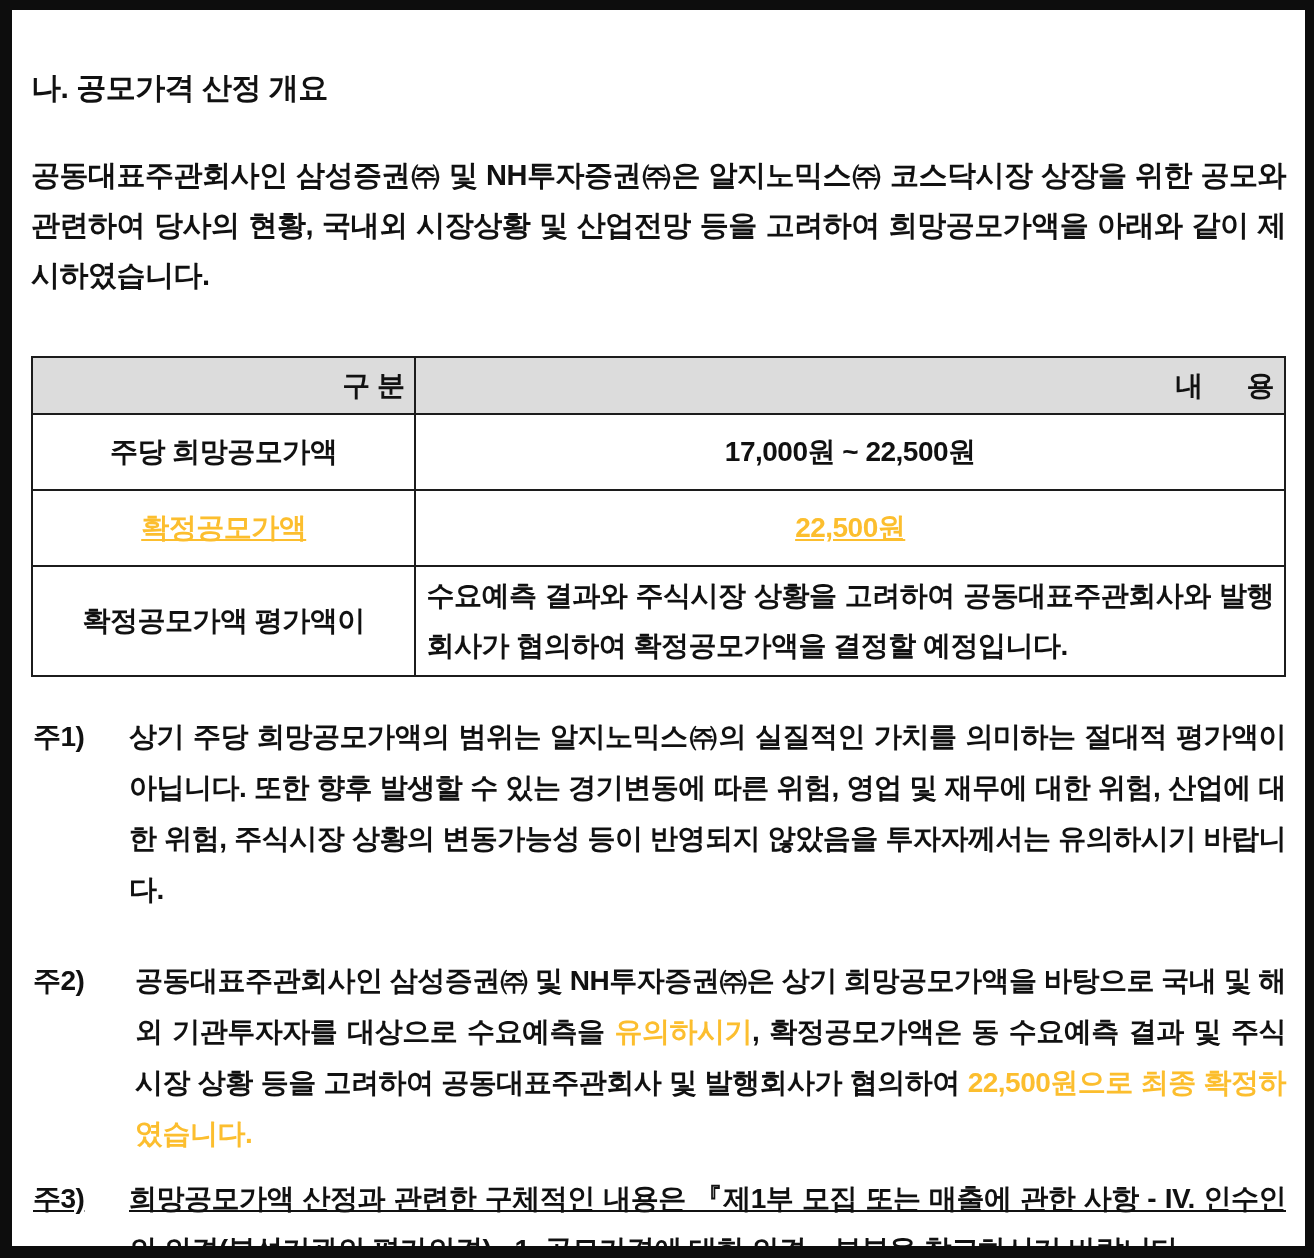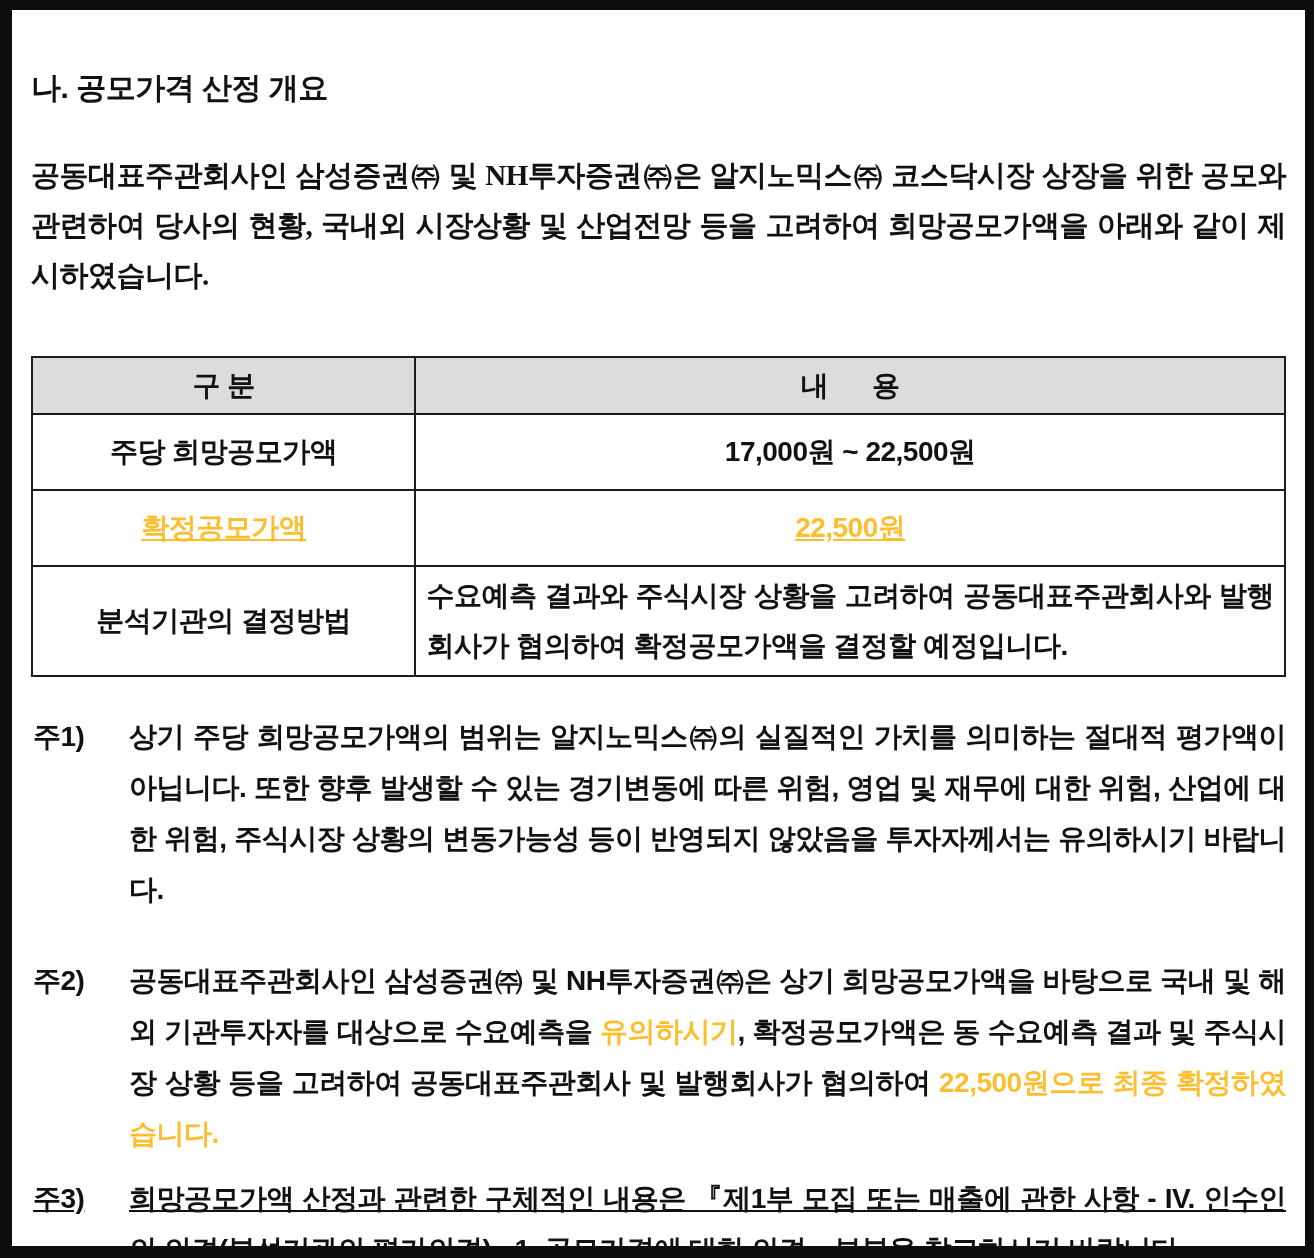--- a/index.html
+++ b/index.html
@@ -14,51 +14,51 @@
     border-right:9px solid #0d0d0d;
     overflow:hidden;
     font-family:"Liberation Sans","DejaVu Sans",sans-serif;
     font-weight:700;
     color:var(--ink,#111);
   }
   .content{box-sizing:border-box;width:100%;height:100%;padding:30px 19px 20px 19px;}
   .heading{font-size:30px;line-height:40px;margin:28px 0 0 0;letter-spacing:-0.5px;}
   .intro{
     font-size:29px;line-height:50px;margin:42px 0 0 0;
-    text-align:justify;word-break:break-all;letter-spacing:-0.5px;font-family:Liberation Serif, serif;
+    text-align:justify;word-break:break-all;letter-spacing:-0.5px;
   }
   table.offer{
     width:100%;margin-top:56px;border-collapse:collapse;table-layout:fixed;
   }
   table.offer td,table.offer th{
     border:2px solid #1c1c1c;
     font-size:28px;letter-spacing:-0.5px;
     padding:4px 10px;box-sizing:border-box;
   }
   table.offer .col-label{width:30.6%;}
   table.offer th{
     background:var(--gray,#dcdcdc);
-    height:57px;text-align:center;font-weight:700;white-space:pre;
+    height:57px;text-align:right;font-weight:700;white-space:pre;
   }
   .cell-center{text-align:center;height:76px;}
   .cell-left{
     text-align:justify;line-height:50px;padding:9px 14px 11px 14px;
     word-break:break-all;
   }
   tr.highlight td{color:var(--accent,#fcbe2e);text-decoration:underline;}
   .notes{margin-top:34px;}
   .note{display:flex;align-items:flex-start;margin:0 0 40px 0;}
   .note:last-child{margin-bottom:0;text-decoration:underline;}
   .note-label{flex:0 0 96px;font-size:28px;line-height:51px;letter-spacing:-0.5px;padding-left:2px;}
   .note-body{
     flex:1 1 auto;font-size:28px;line-height:51px;letter-spacing:-0.5px;
     text-align:justify;word-break:break-all;
   }
   .note-body .accent{color:var(--accent,#fcbe2e);}
-  .note.tight{margin-bottom:14px;}
+  .note.tight{margin-bottom:14px;gap:6px;}
 </style>
 </head>
 <body>
 
 <div class="page">
   <div class="content">
 
     <h1 class="heading">나. 공모가격 산정 개요</h1>
 
     <p class="intro">공동대표주관회사인 삼성증권㈜ 및 NH투자증권㈜은 알지노믹스㈜ 코스닥시장 상장을 위한 공모와 관련하여 당사의 현황, 국내외 시장상황 및 산업전망 등을 고려하여 희망공모가액을 아래와 같이 제시하였습니다.</p>
@@ -77,21 +77,21 @@
       <tbody>
         <tr>
           <td class="cell-center">주당 희망공모가액</td>
           <td class="cell-center">17,000원 ~ 22,500원</td>
         </tr>
         <tr class="highlight">
           <td class="cell-center">확정공모가액</td>
           <td class="cell-center">22,500원</td>
         </tr>
         <tr>
-          <td class="cell-center">분석기관의 결정방법</td>
+          <td class="cell-center">확정공모가액 평가액이</td>
           <td class="cell-left">수요예측 결과와 주식시장 상황을 고려하여 공동대표주관회사와 발행회사가 협의하여 확정공모가액을 결정할 예정입니다.</td>
         </tr>
       </tbody>
     </table>
 
     <div class="notes">
       <div class="note">
         <div class="note-label">주1)</div>
         <div class="note-body"><span>상기 주당 희망공모가액의 범위는 알지노믹스㈜의 실질적인 가치를 의미하는 절대적 평가액이 아닙니다. 또한 향후 발생할 수 있는 경기변동에 따른 위험, 영업 및 재무에 대한 위험, 산업에 대한 위험, 주식시장 상황의 변동가능성 등이 반영되지 않았음을 투자자께서는 유의하시기 바랍니다.</span></div>
       </div>

